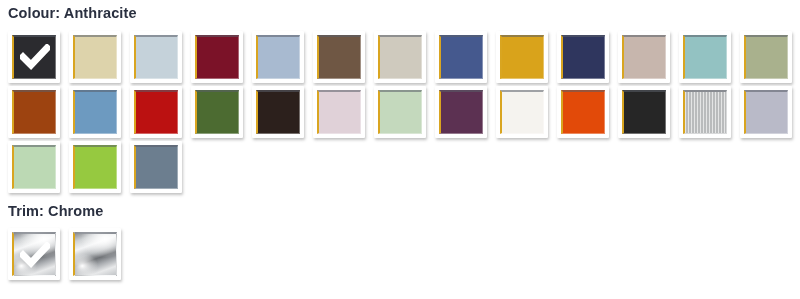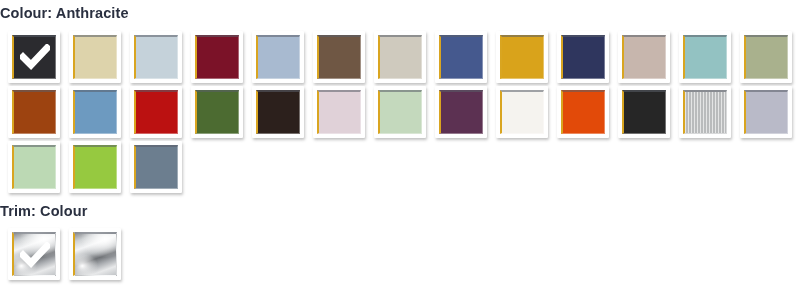--- a/index.html
+++ b/index.html
@@ -21,21 +21,21 @@
     top: 0;
     width: 800px;
   }
 
   .group-label {
     font-family: "Liberation Sans", sans-serif;
     font-size: 14.5px;
     font-weight: bold;
     color: #2a3040;
     letter-spacing: 0.1px;
-    padding-left: 0;
+    padding-left: 8px;
     line-height: 1;
   }
 
   #colour-label { padding-top: 6px; }
   #trim-label   { padding-top: 8px; }
 
   .swatch-rows {
     padding-top: 10px;
   }
 
@@ -224,21 +224,21 @@
             <div class="tile" style="background-color: rgb(150, 201, 64);"></div>
           </div>
           <div class="swatch">
             <div class="tile" style="background-color: rgb(108, 126, 143);"></div>
           </div>
         </div>
       </div>
   </div>
 
   <div>
-    <div id="trim-label" class="group-label">Trim: Colour</div>
+    <div id="trim-label" class="group-label">Trim: Chrome</div>
     <div class="trim-rows" id="trim-rows">
         <div class="swatch-row">
           <div class="swatch chrome">
             <div class="tile">
               <span class="check">
                 <svg width="30" height="26" viewBox="0 0 30 26">
                   <path d="M3 13 L11 21 L27 4" fill="none" stroke="#ffffff" stroke-width="7" stroke-linecap="square" stroke-linejoin="miter"></path>
                 </svg>
               </span>
             </div>

